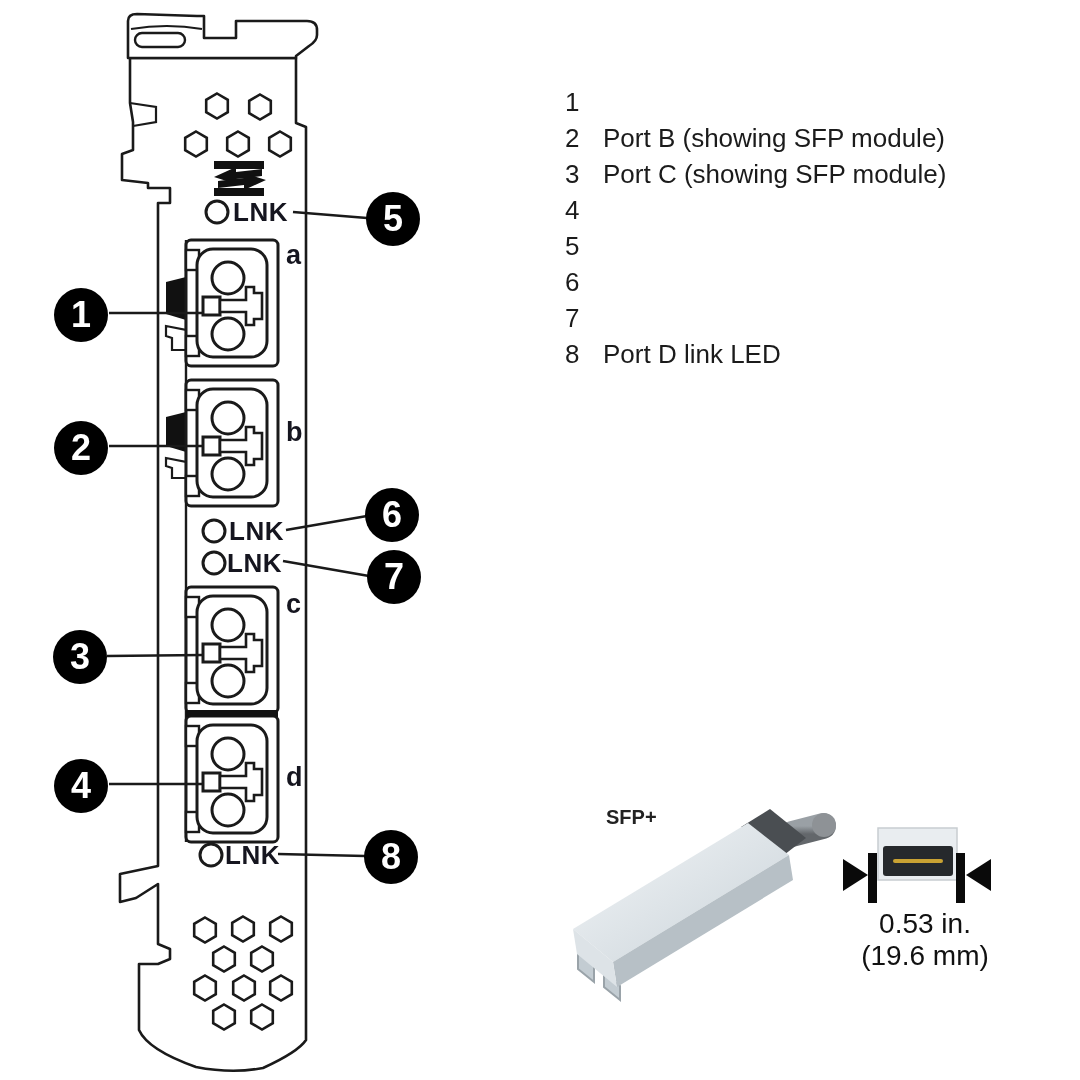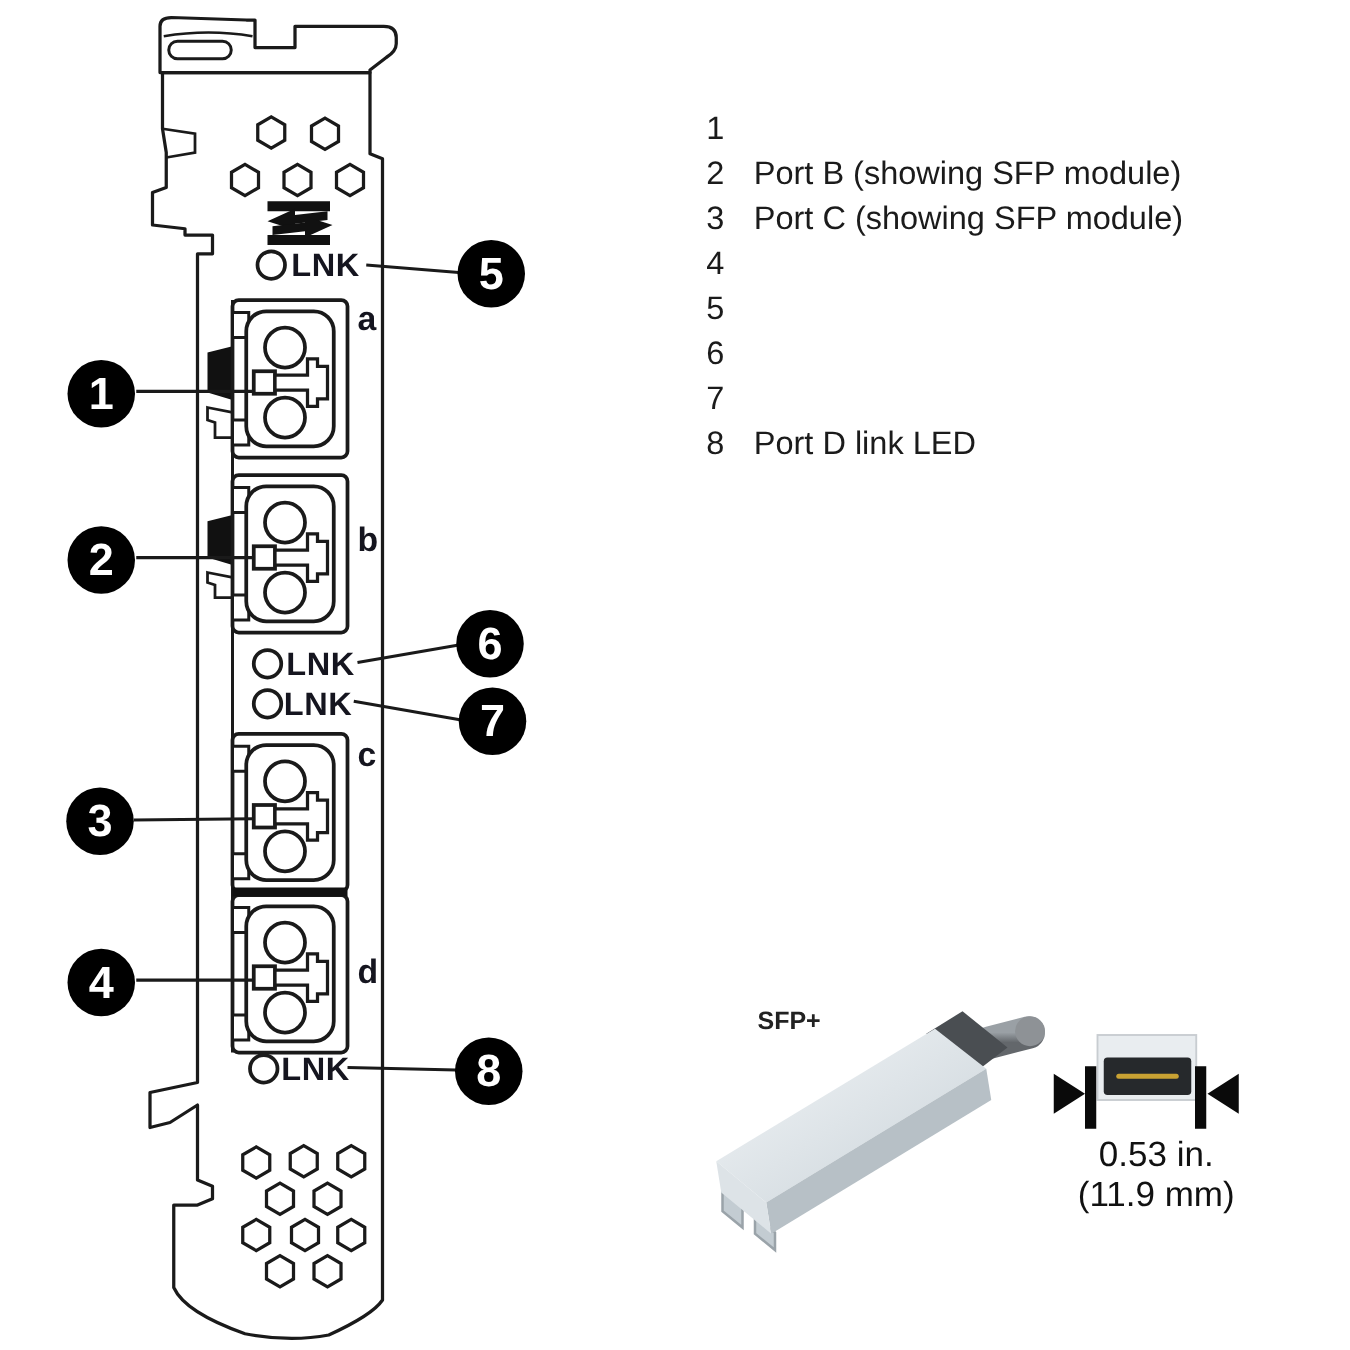--- a/index.html
+++ b/index.html
@@ -216,16 +216,16 @@
     </div>
     <div class="legend-row">
       <span class="legend-num">8</span>
       <span class="legend-label">Port D link LED</span>
     </div>
   </div>
 
   <div class="sfp-title">SFP+</div>
   <div class="dim-text">
     <div>0.53 in.</div>
-    <div>(11.9 mm)</div>
+    <div>(19.6 mm)</div>
   </div>
 
 </div>
 
 </body></html>

